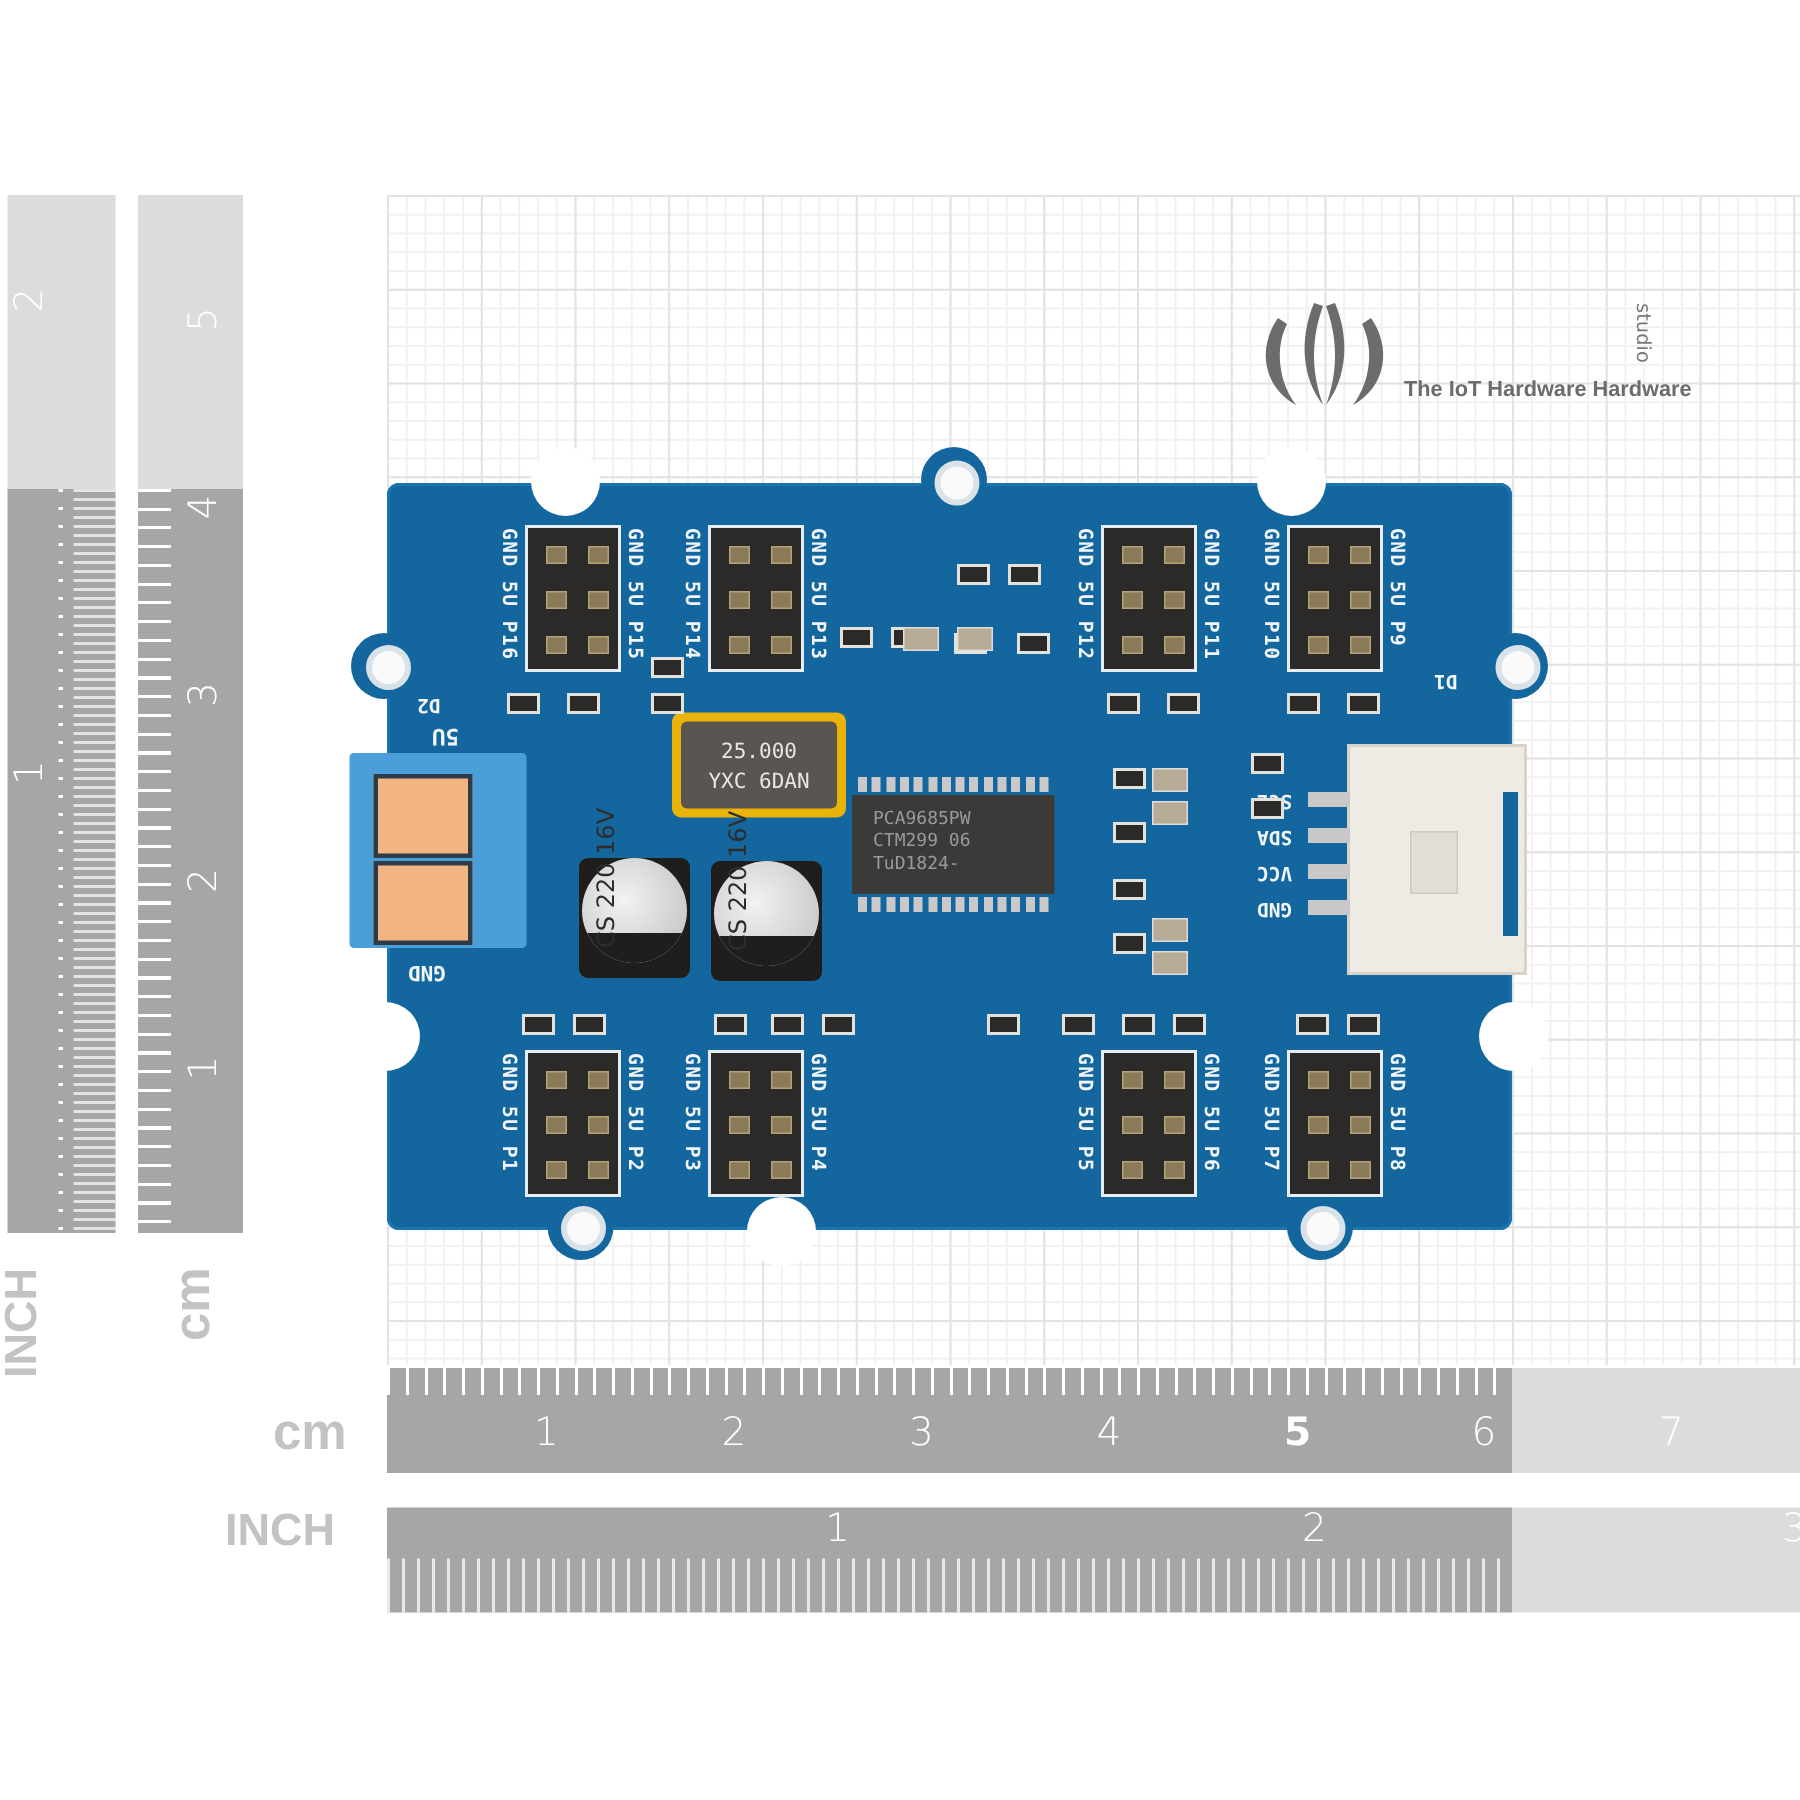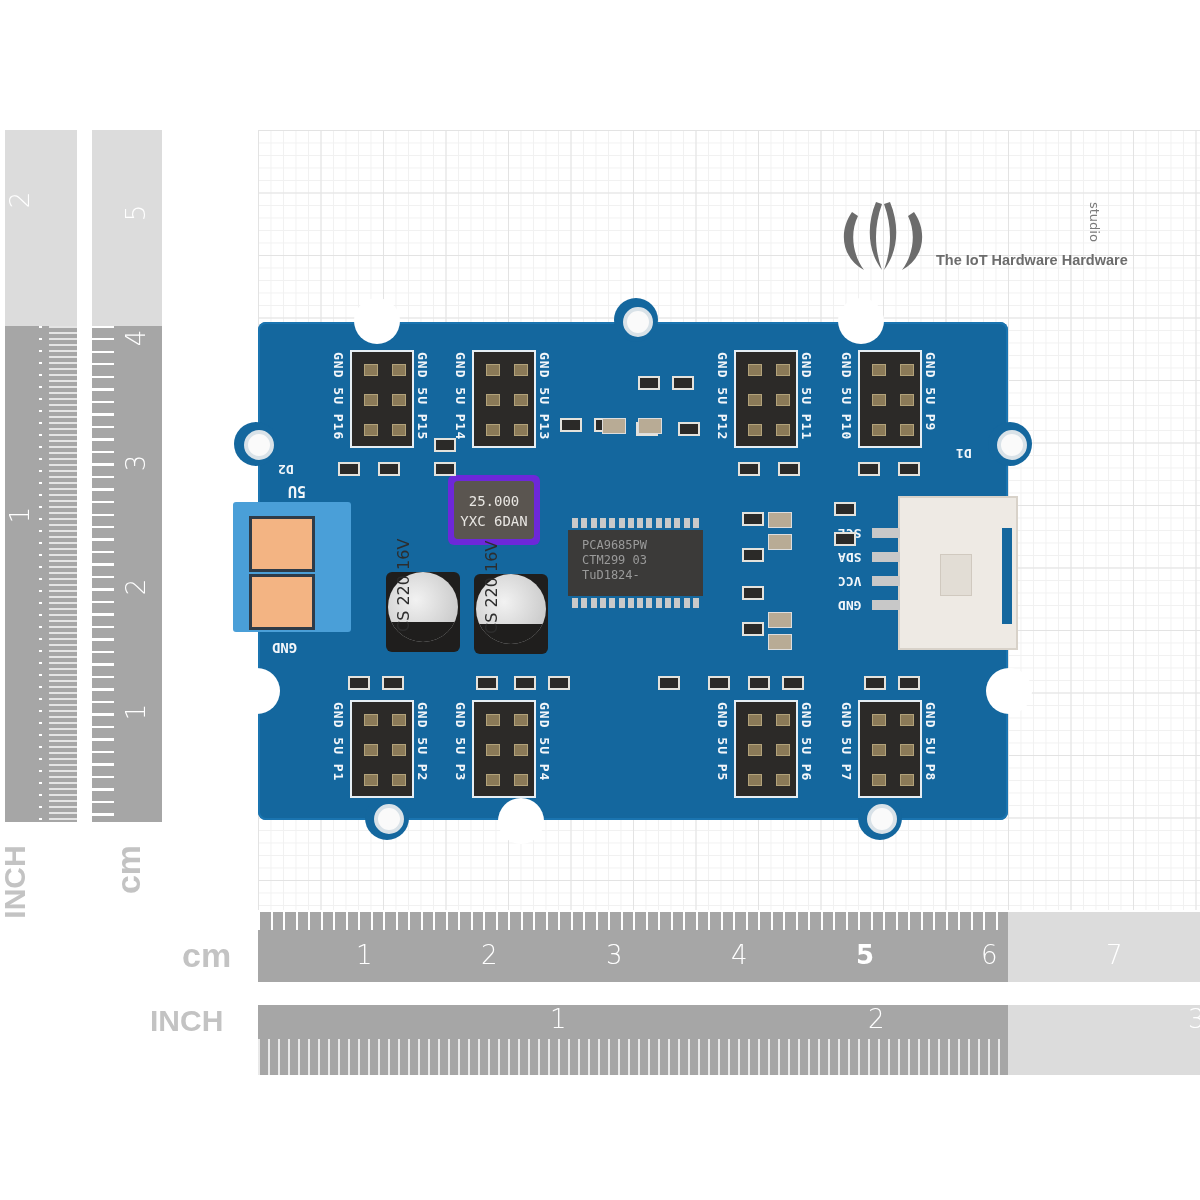--- a/index.html
+++ b/index.html
@@ -29,21 +29,21 @@
        box-shadow:inset 0 0 0 2px #1a74b0;}
   .hole-tab{position:absolute;width:44px;height:44px;border-radius:50%;background:#14679e;}
   .hole{position:absolute;width:22px;height:22px;border-radius:50%;background:#fafafa;border:4px solid #d9e2e8;box-sizing:content-box;}
   .notch{position:absolute;width:46px;height:46px;border-radius:50%;background:#fff;}
   .header{position:absolute;width:64px;height:98px;background:#2c2a28;border:2px solid #e6eef4;box-sizing:border-box;}
   .pin{position:absolute;width:12px;height:10px;background:#8b7a58;border:1px solid #b2a27a;}
   .silk{position:absolute;color:#f2f6fa;font-family:"DejaVu Sans Mono",monospace;font-weight:bold;font-size:13px;white-space:nowrap;transform:rotate(90deg);transform-origin:left top;letter-spacing:1px;}
   .silk2{position:absolute;color:#f2f6fa;font-family:"DejaVu Sans Mono",monospace;font-weight:bold;font-size:13px;white-space:nowrap;transform:rotate(180deg);}
   .smd{position:absolute;width:22px;height:14px;background:#2b2a28;border:2px solid #e4e2dc;box-sizing:border-box;}
   .cap{position:absolute;width:22px;height:14px;background:#b8ab95;border:1px solid #ddd;}
-  #xtal{position:absolute;left:190px;top:153px;width:92px;height:70px;background:#6d28d9;border-radius:6px;}
+  #xtal{position:absolute;left:190px;top:153px;width:116px;height:70px;background:#eab308;border-radius:6px;}
   #xtal .inner{position:absolute;left:6px;top:6px;right:6px;bottom:6px;background:#5a5550;border-radius:4px;color:#e8e6e2;font-family:"DejaVu Sans Mono",monospace;font-size:14px;text-align:center;padding-top:10px;line-height:20px;}
   #chip{position:absolute;left:310px;top:208px;width:135px;height:66px;background:#3b3a39;}
   #chip .txt{position:absolute;left:14px;top:8px;color:#9a9a9a;font-family:"DejaVu Sans Mono",monospace;font-size:12px;line-height:15px;}
   .leg{position:absolute;width:6px;height:10px;background:#c9c9c9;}
   .ecap{position:absolute;width:74px;height:80px;background:#1f1e1d;border-radius:6px;}
   .ecap .top{position:absolute;left:2px;top:0;width:70px;height:70px;border-radius:50%;background:radial-gradient(circle at 40% 40%,#f2f2f2,#bdbdbd);overflow:hidden;}
   .ecap .top:after{content:"";position:absolute;left:0;right:0;bottom:0;height:20px;background:#1f1e1d;}
   .ecap .lbl{position:absolute;left:10px;top:12px;color:#2d2d2d;font-family:"DejaVu Sans",sans-serif;font-size:16px;line-height:16px;transform:rotate(-90deg) translate(-48px,0);transform-origin:left top;white-space:nowrap;}
   #term{position:absolute;left:-25px;top:180px;width:140px;height:140px;}
   #grove{position:absolute;left:640px;top:174px;width:120px;height:154px;background:#eeeae4;border:2px solid #d8d2c9;box-sizing:border-box;}
@@ -224,21 +224,21 @@
   <div id="xtal">
     <div class="inner">
         <div>25.000</div>
         <div>YXC 6DAN</div>
       </div>
   </div>
 
   <div id="chip">
     <div class="txt">
       <div>PCA9685PW</div>
-      <div>CTM299   03</div>
+      <div>CTM299   06</div>
       <div>TuD1824-</div>
     </div>
   <div class="leg" style="left: 4px; top: -12px;"></div>
       <div class="leg" style="left: 4px; top: 68px;"></div>
       <div class="leg" style="left: 13.3px; top: -12px;"></div>
       <div class="leg" style="left: 13.3px; top: 68px;"></div>
       <div class="leg" style="left: 22.6px; top: -12px;"></div>
       <div class="leg" style="left: 22.6px; top: 68px;"></div>
       <div class="leg" style="left: 31.9px; top: -12px;"></div>
       <div class="leg" style="left: 31.9px; top: 68px;"></div>

